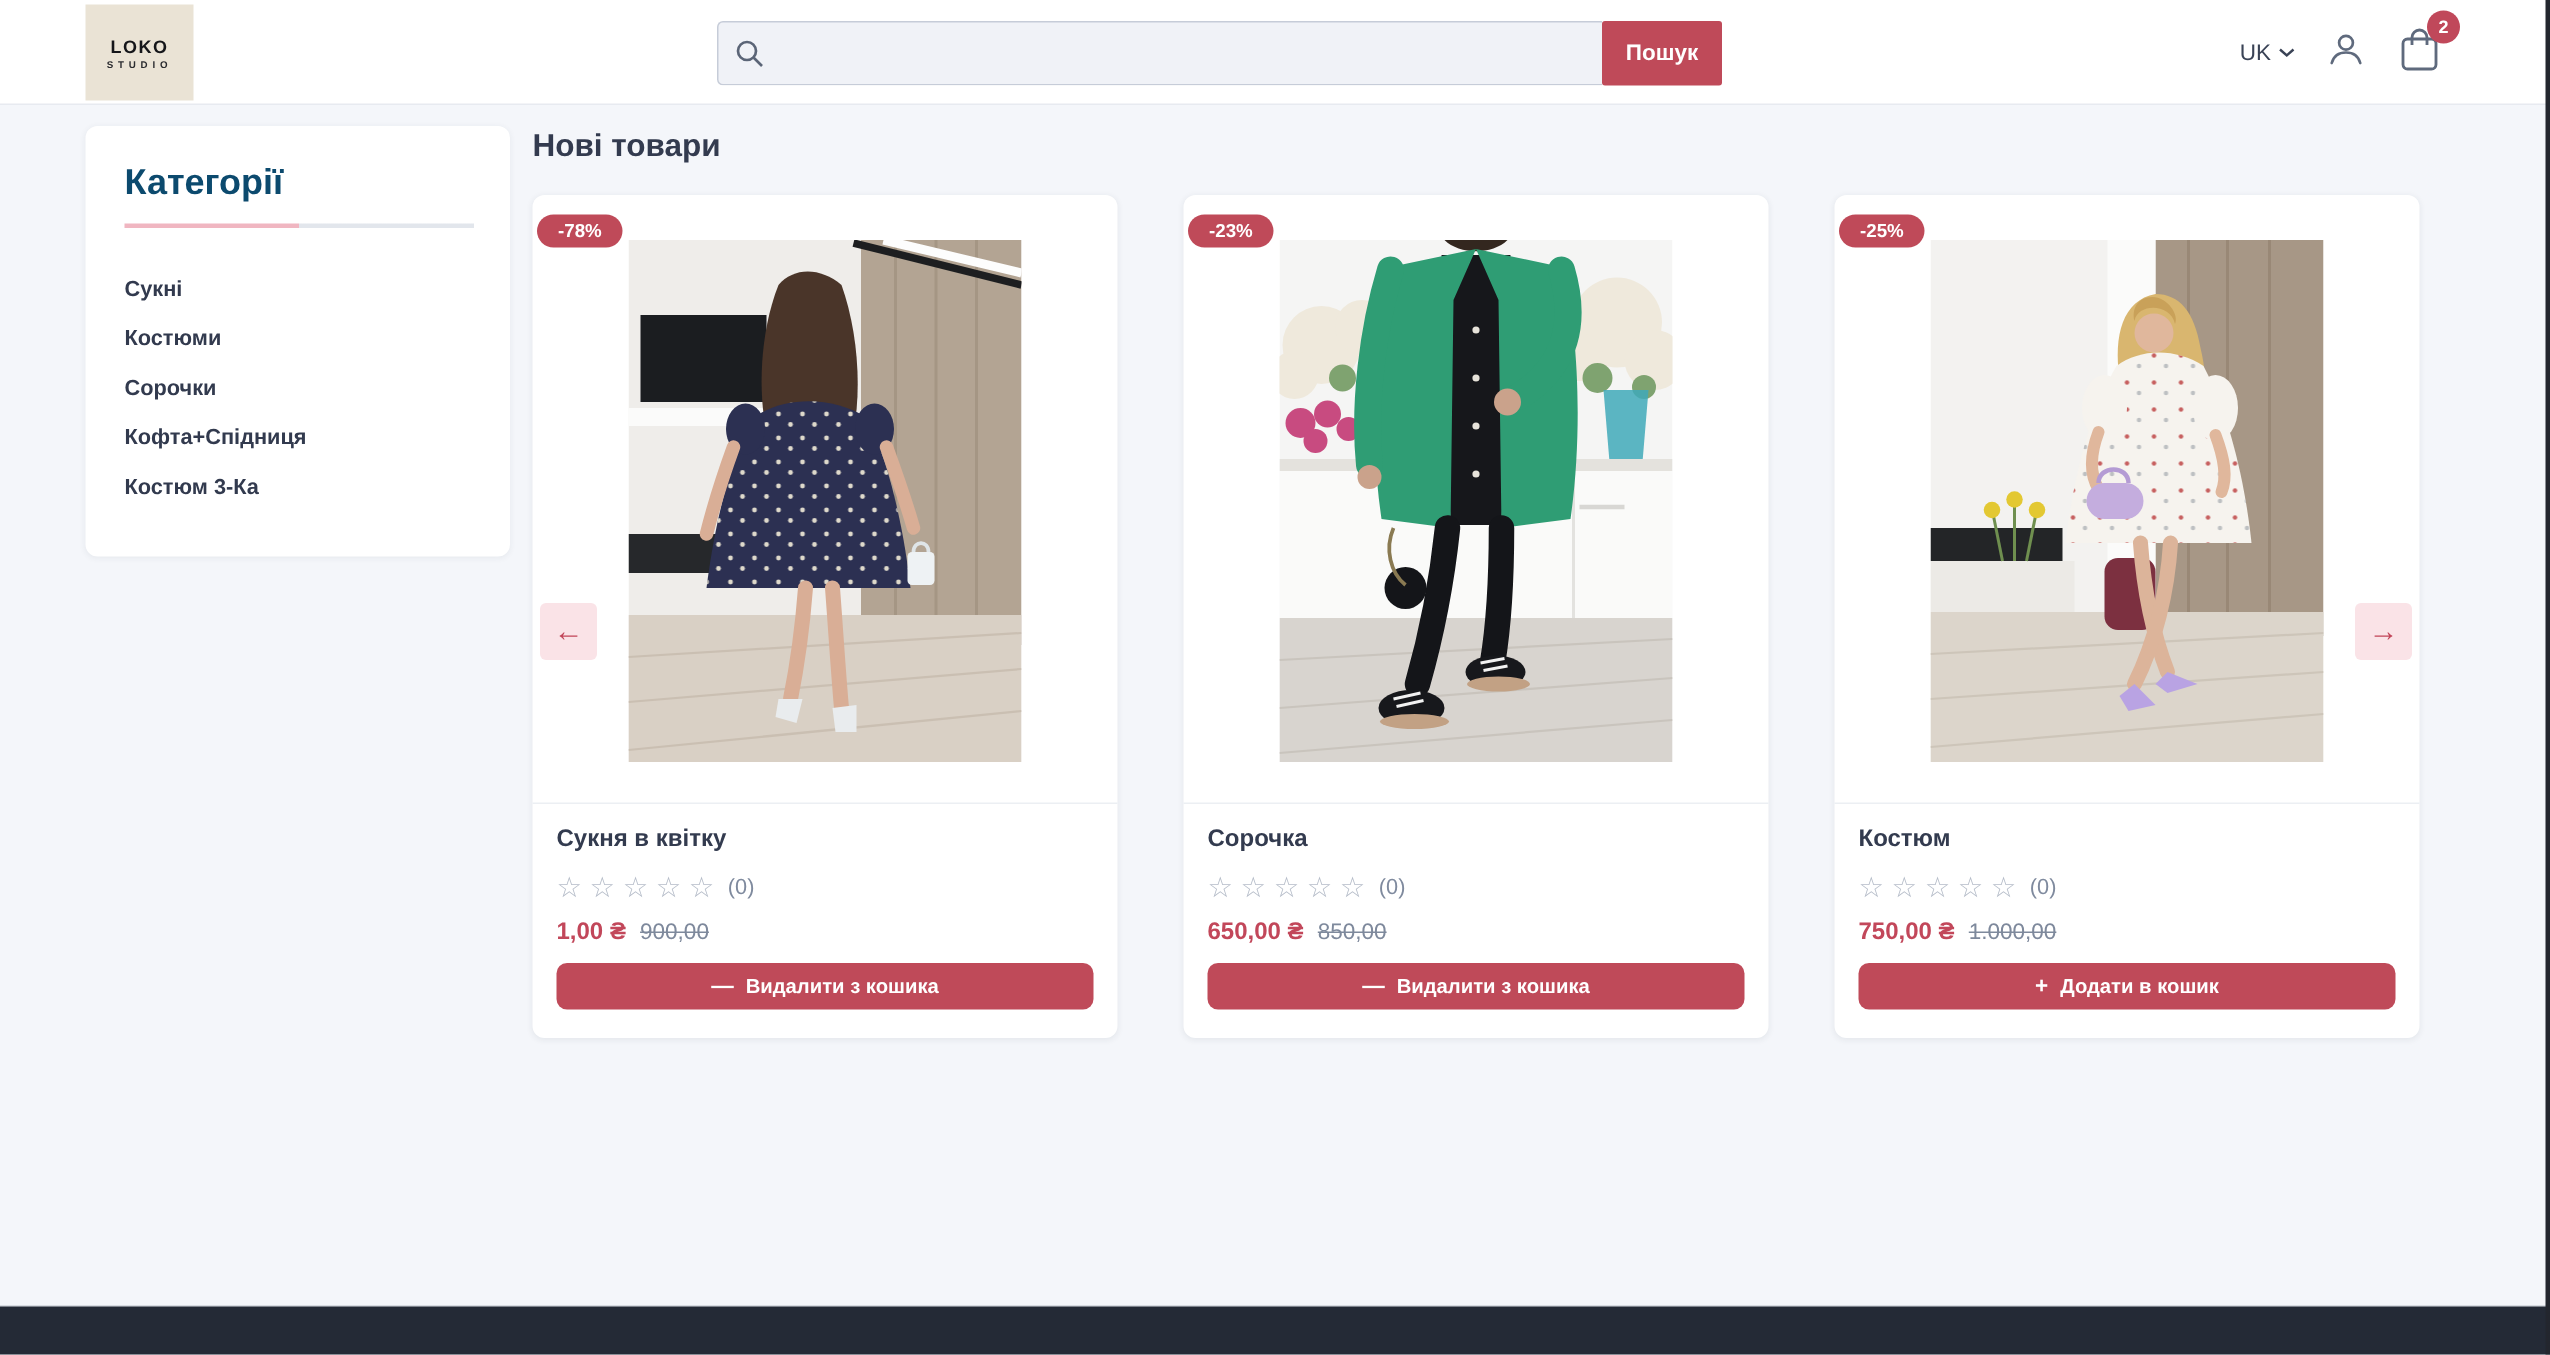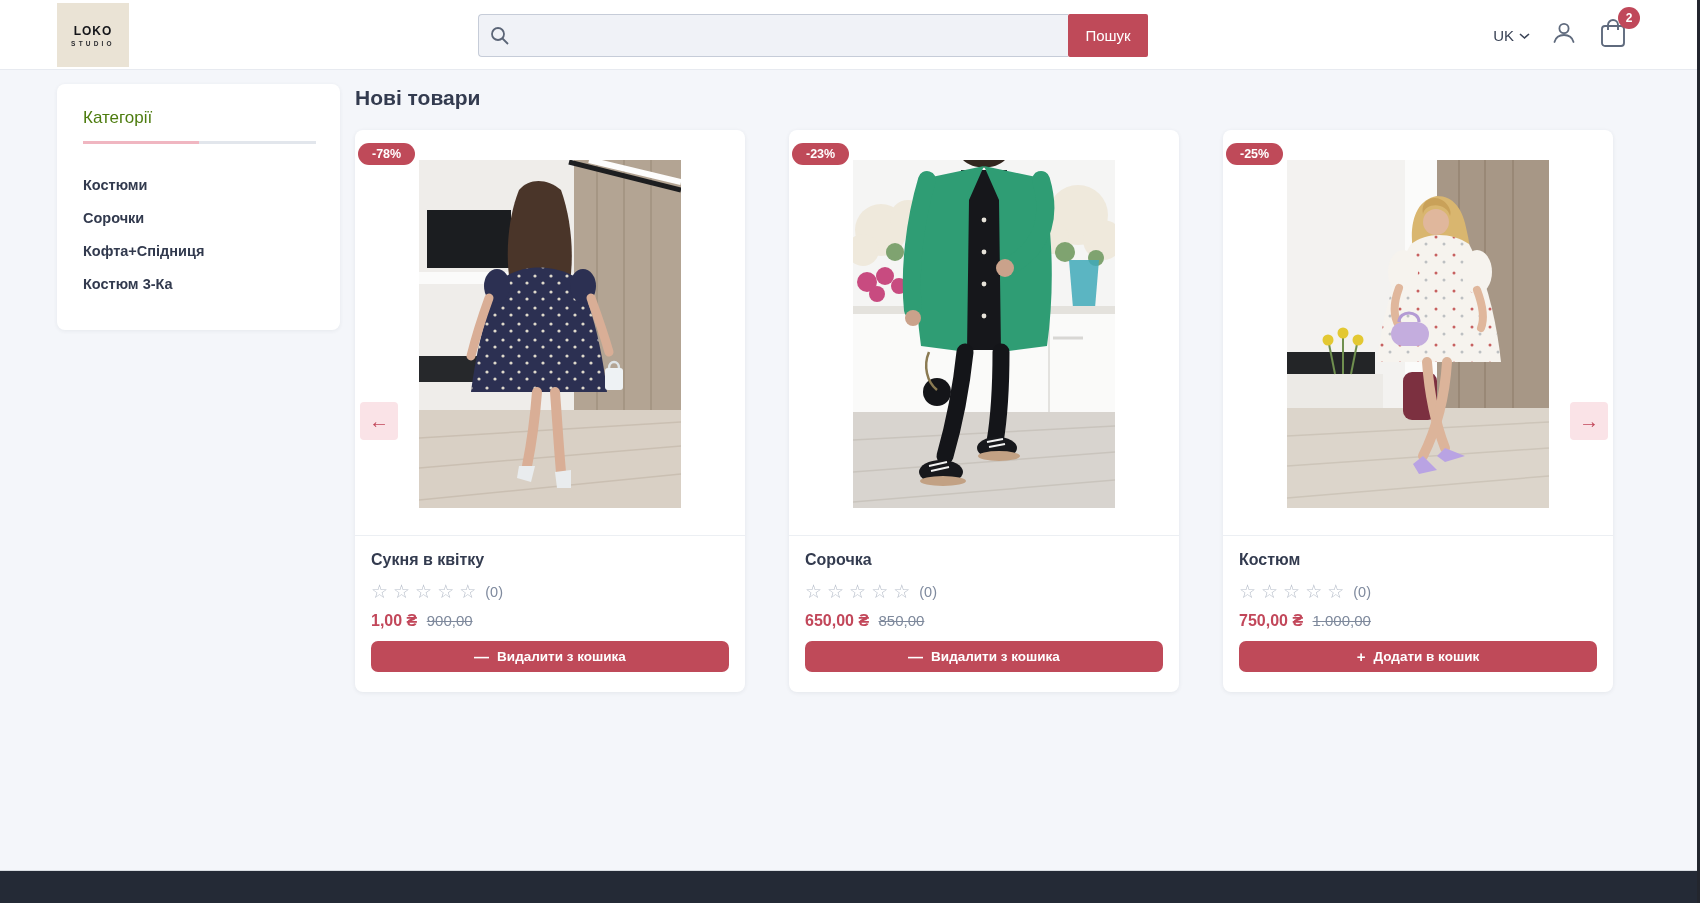--- a/index.html
+++ b/index.html
@@ -25,42 +25,42 @@
   .logo-sub  { font-size:6.5px; font-weight:bold; letter-spacing:3.2px; color:#2b2c30; margin-top:2px; }
   .search-wrap { position:absolute; left:478px; top:14px; display:flex; height:43px; }
   .search-input {
     width:590px; height:43px; background:#f0f2f7; border:1px solid #c6ccd8;
     border-right:none; border-radius:4px 0 0 4px; padding:0 12px 0 40px;
     font-size:15px; color:#333b4f; outline:none;
   }
   .search-icon { position:absolute; left:11px; top:11px; width:22px; height:22px; }
   .search-btn {
     width:80px; height:43px; background:#bf4a59; color:#ffffff; border:none;
-    font-weight:normal; font-size:15px; border-radius:2px; cursor:pointer;
+    font-weight:bold; font-size:15px; border-radius:2px; cursor:pointer;
     font-family:"Liberation Sans", sans-serif;
   }
   .header-right {
     position:absolute; right:72px; top:0; height:70px;
     display:flex; align-items:center; gap:20px;
   }
   .lang { display:flex; align-items:center; gap:5px; cursor:pointer; }
   .lang-label { font-size:15px; color:#3a4356; }
   .icon-btn { position:relative; cursor:pointer; display:flex; align-items:center; }
   .cart-badge {
     position:absolute; top:-10px; right:-12px; width:22px; height:22px;
     background:#c0485a; border-radius:50%; color:#fff; font-size:12px;
     font-weight:bold; display:flex; align-items:center; justify-content:center;
   }
   
   .sidebar {
     position:absolute; left:57px; top:84px; width:283px;
     background:#ffffff; border-radius:8px; box-shadow:0 1px 4px rgba(40,50,70,.07);
     padding:24px 24px 30px 26px;
   }
-  .sidebar-title { font-size:17px; font-weight:normal; color:#4d7c0f; }
+  .sidebar-title { font-size:24px; font-weight:bold; color:#0c4a6e; }
   .sidebar-rule {
     height:3px; margin-top:13px;
     background:linear-gradient(to right, #f0b6c1 0 50%, #e2e6ec 50% 100%);
   }
   .cat-list { list-style:none; margin-top:24px; }
   .cat-item {
     font-size:14.5px; font-weight:bold; color:#323a4e;
     padding:8.5px 0; cursor:pointer;
   }
   
@@ -166,20 +166,21 @@
       </span>
       <span class="cart-badge">2</span>
     </div>
   </div>
 </div>
 
 <div class="sidebar">
   <div class="sidebar-title">Категорії</div>
   <div class="sidebar-rule"></div>
   <ul class="cat-list">
+    <li class="cat-item">Сукні</li>
     <li class="cat-item">Костюми</li>
     <li class="cat-item">Сорочки</li>
     <li class="cat-item">Кофта+Спідниця</li>
     <li class="cat-item">Костюм 3-Ка</li>
   </ul>
 </div>
 
 <h1 class="main-title">Нові товари</h1>
 
 <div class="carousel">

